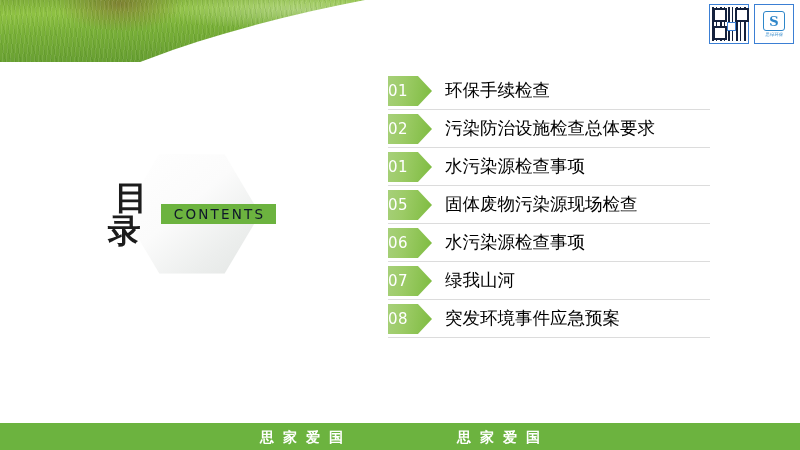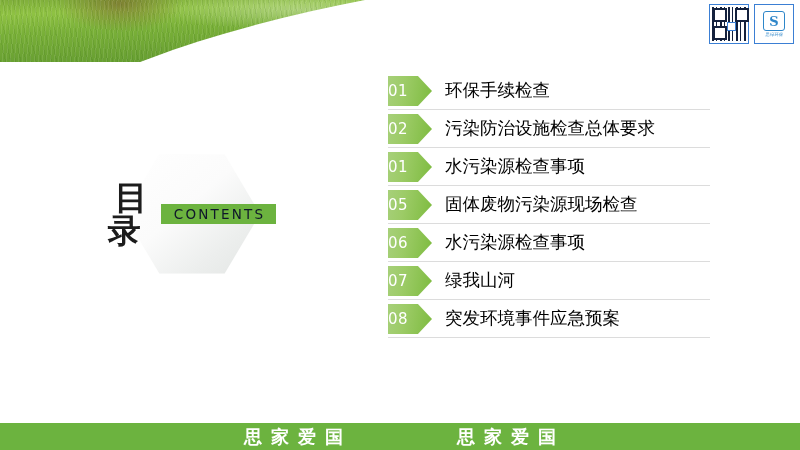--- a/index.html
+++ b/index.html
@@ -137,21 +137,21 @@
     white-space:nowrap;
   }
 
   
   .footer {
     position:absolute; left:0; bottom:0; width:800px; height:27px;
     background:#6cb33f;
     display:flex; align-items:center; justify-content:center; gap:96px;
   }
   .footer-text {
-    color:#ffffff; font-size:18px; font-weight:bold; letter-spacing:9px;
+    color:#ffffff; font-size:14px; font-weight:bold; letter-spacing:9px;
     text-indent:9px; line-height:1;
     font-family:"DejaVu Sans","Liberation Sans",sans-serif;
   }
 </style>
 </head>
 <body>
 
 <div id="slide">
 
   <div class="header-band">

